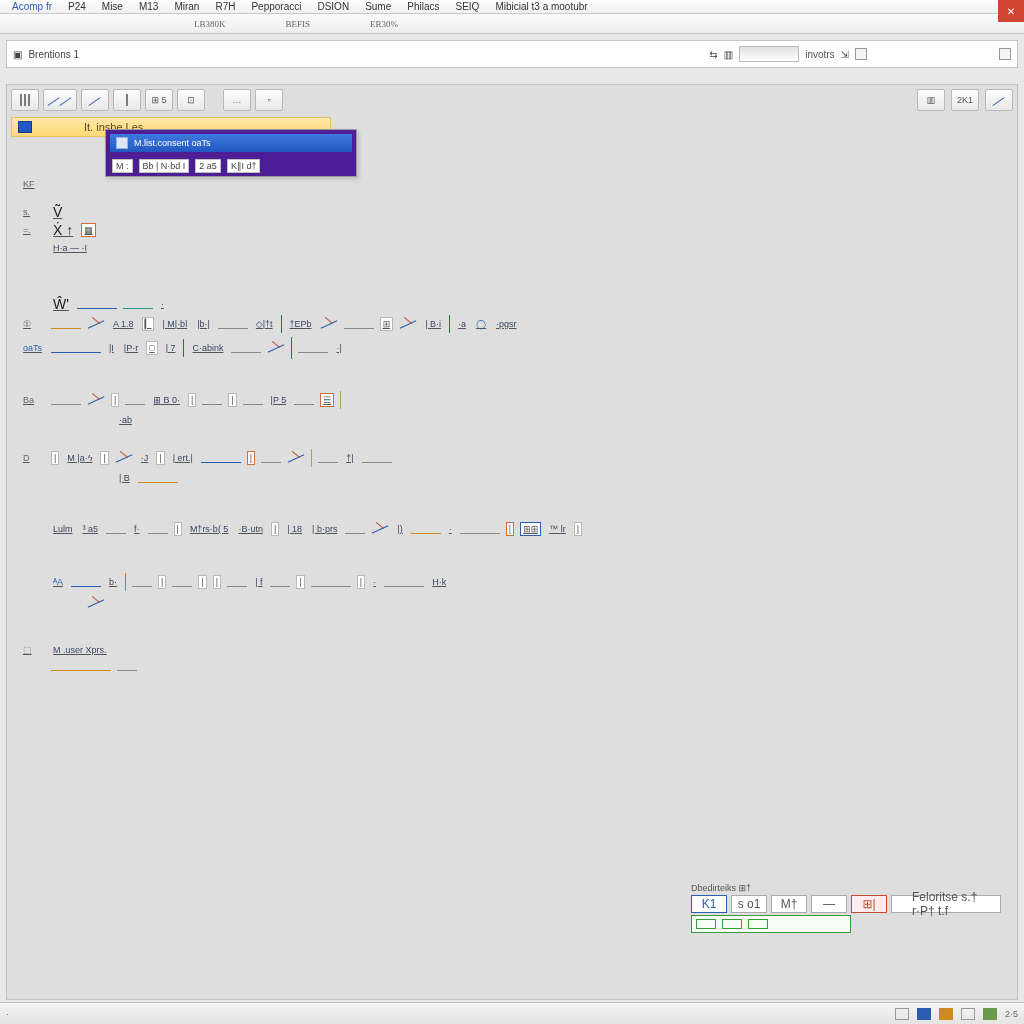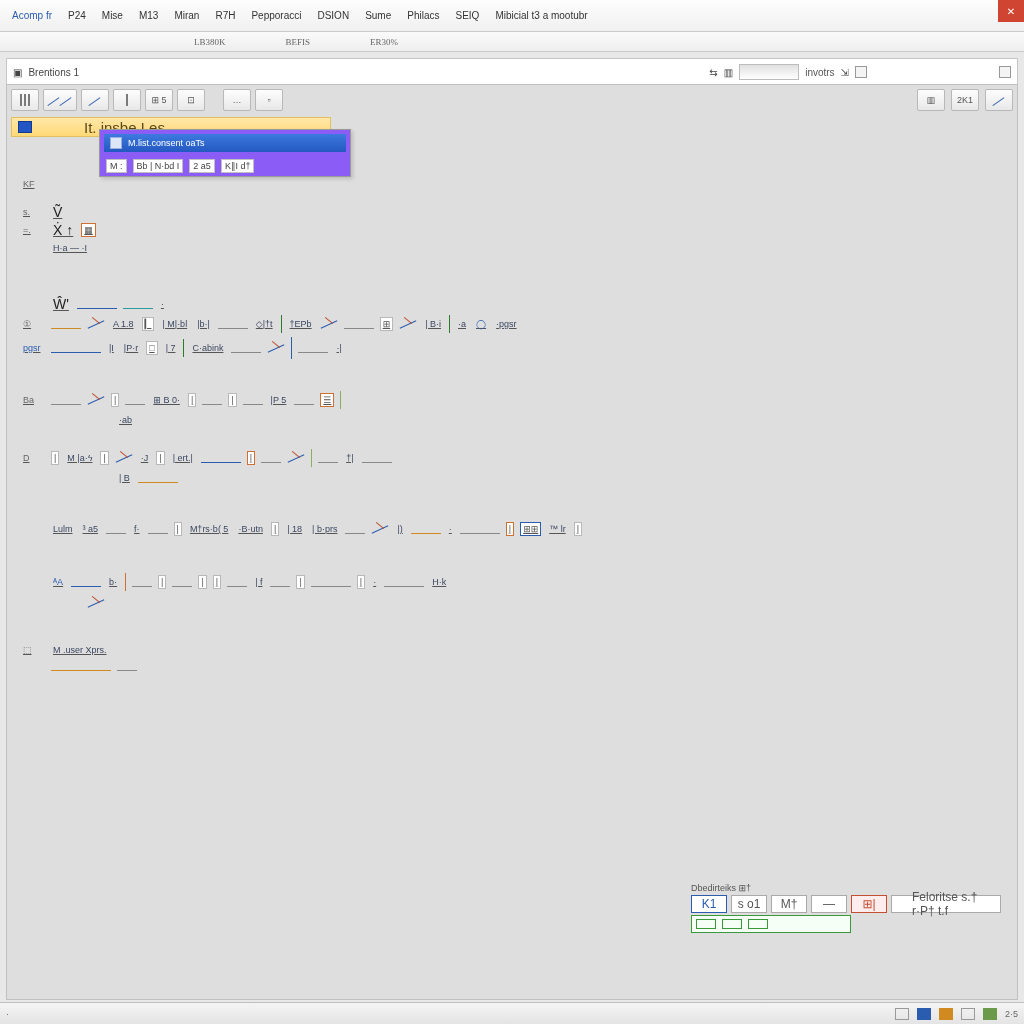--- a/index.html
+++ b/index.html
@@ -1,19 +1,19 @@
 <!DOCTYPE html>
 <html><head>
 <meta charset="utf-8">
 <style>
 * { margin: 0; padding: 0; box-sizing: border-box; font-family: "Segoe UI", Tahoma, sans-serif; }
 html, body { width: 1024px; height: 1024px; overflow: hidden; background: #e8e8e8; }
 
 
-.menubar { height: 32px; background: linear-gradient(#fdfdfd,#f0f0f0); border-bottom: 1px solid #cacaca; display: flex; align-items: center; padding: 0 4px; font-size: 10px; color: #333; position: relative; }
+.menubar { height: 14px; background: linear-gradient(#fdfdfd,#f0f0f0); border-bottom: 1px solid #cacaca; display: flex; align-items: center; padding: 0 4px; font-size: 10px; color: #333; position: relative; }
 .menubar .menu-item { padding: 2px 8px; cursor: default; }
 .menubar .menu-item.first { color: #2a5db0; }
 .menubar .close-btn { position: absolute; right: 0; top: 0; width: 26px; height: 22px; background: #d04532; color: #fff; display: flex; align-items: center; justify-content: center; font-size: 10px; }
 
 
 .tabbar { height: 20px; background: linear-gradient(#fafafa,#eeeeee); border-bottom: 1px solid #cacaca; display: flex; align-items: center; padding: 0 4px; font-size: 9px; color: #666; gap: 40px; }
 .tabbar span { padding: 2px 10px; font-family: Liberation Serif, serif; }
 
 
 .subheader { height: 28px; margin: 6px 6px 0 6px; background: #fff; border: 1px solid #c6c6c6; display: flex; align-items: center; padding: 0 6px; font-size: 10px; color: #444; gap: 6px; }
@@ -29,25 +29,25 @@
 
 .tool-row { display: flex; align-items: center; gap: 4px; padding: 4px; }
 .tool-btn { height: 22px; min-width: 28px; padding: 0 4px; background: linear-gradient(#fdfdfd,#e8e8e8); border: 1px solid #b8b8b8; border-radius: 2px; display: flex; align-items: center; justify-content: center; font-size: 9px; color: #555; }
 .tool-btn .bar { width: 2px; height: 12px; background: #7a7a7a; margin: 0 1px; }
 .tool-btn .diag { width: 12px; height: 12px; position: relative; }
 .tool-btn .diag::after { content:""; position:absolute; left:0; bottom:0; width:14px; height:1px; background:#3a66b0; transform: rotate(-35deg); transform-origin: left bottom; }
 .tool-gap { width: 10px; }
 .tool-right { margin-left: auto; display:flex; gap:6px; }
 
 
-.doc-strip { margin: 2px 4px; height: 20px; width: 320px; background: linear-gradient(#ffe7a8,#ffd977); border: 1px solid #e0c060; display: flex; align-items: center; padding: 0 6px; font-size: 15px; color: #5a4a1a; gap: 6px; }
+.doc-strip { margin: 2px 4px; height: 20px; width: 320px; background: linear-gradient(#ffe7a8,#ffd977); border: 1px solid #e0c060; display: flex; align-items: center; padding: 0 6px; font-size: 11px; color: #5a4a1a; gap: 6px; }
 .doc-strip .sw { width: 14px; height: 12px; background: #2356c5; border: 1px solid #123a90; }
 
 
-.popup { position: absolute; left: 92px; top: 44px; width: 252px; background: #8b5cf6; border: 1px solid #9a9a9a; box-shadow: 2px 2px 4px rgba(0,0,0,.15); font-size: 9px; color: #444; }
+.popup { position: absolute; left: 98px; top: 44px; width: 252px; background: #4c1d95; border: 1px solid #9a9a9a; box-shadow: 2px 2px 4px rgba(0,0,0,.15); font-size: 9px; color: #444; }
 .popup .popup-msg { height: 18px; margin: 4px; background: linear-gradient(#3d7ae0,#2358c0); color: #fff; display: flex; align-items: center; padding: 0 6px; gap: 6px; }
 .popup .popup-msg .pm-icon { width: 12px; height: 12px; background: #dce6f7; border: 1px solid #9ab0dc; }
 .popup .popup-row { display: flex; align-items: center; gap: 6px; padding: 3px 6px; }
 .popup .popup-row .cell { height: 14px; border: 1px solid #c0c0c0; background: #fff; padding: 0 3px; display:flex; align-items:center; white-space: nowrap; }
 
 
 .content { position: absolute; left: 16px; right: 16px; top: 150px; bottom: 60px; font-size: 9px; color: #555; text-decoration: underline; }
 .content .c-row { display: flex; align-items: center; gap: 6px; margin: 4px 0; flex-wrap: nowrap; }
 .content .row-label { width: 22px; color: #666; }
 .glyph { height: 14px; display: inline-flex; align-items: center; padding: 0 2px; }
@@ -225,21 +225,21 @@
       <span class="glyph box">⊞</span>
       <span class="scribble"></span>
       <span class="glyph txt">| B·i</span>
       <span class="vline"></span>
       <span class="glyph txt">·a</span>
       <span class="glyph txt" style="color:#2a5db0">◯</span>
       <span class="glyph txt">·pgsr</span>
     </div>
 
     <div class="c-row">
-      <span class="row-label" style="color:#2a5db0">pgsr</span>
+      <span class="row-label" style="color:#2a5db0">oaTs</span>
       <span class="seg blue w50"></span>
       <span class="glyph txt">|I</span>
       <span class="glyph txt">|P·r</span>
       <span class="glyph box">□</span>
       <span class="glyph txt">| 7</span>
       <span class="vline"></span>
       <span class="glyph txt">C·abink</span>
       <span class="seg w30"></span>
       <span class="scribble"></span>
       <span class="vline" style="background:#2a5db0;height:22px"></span>

